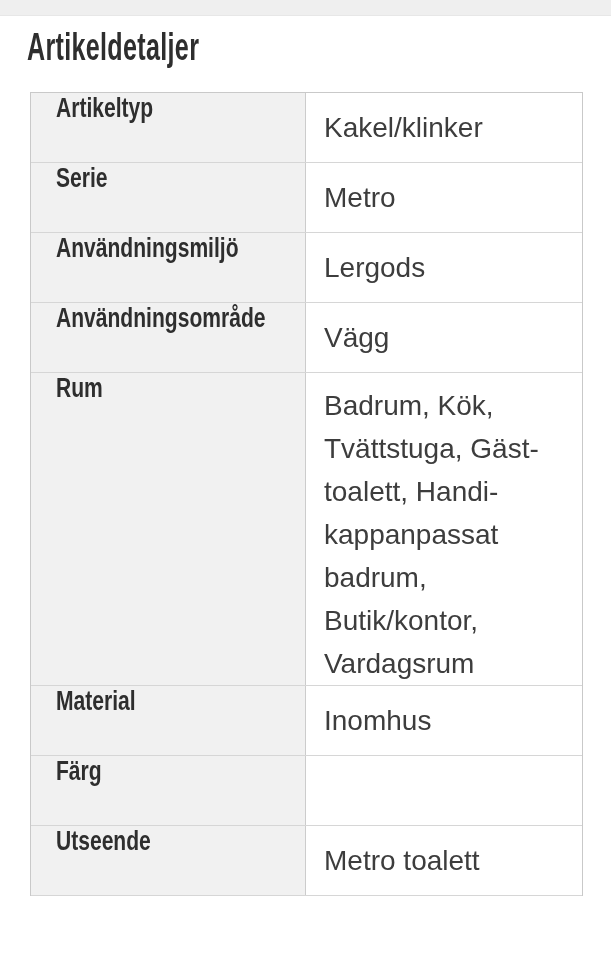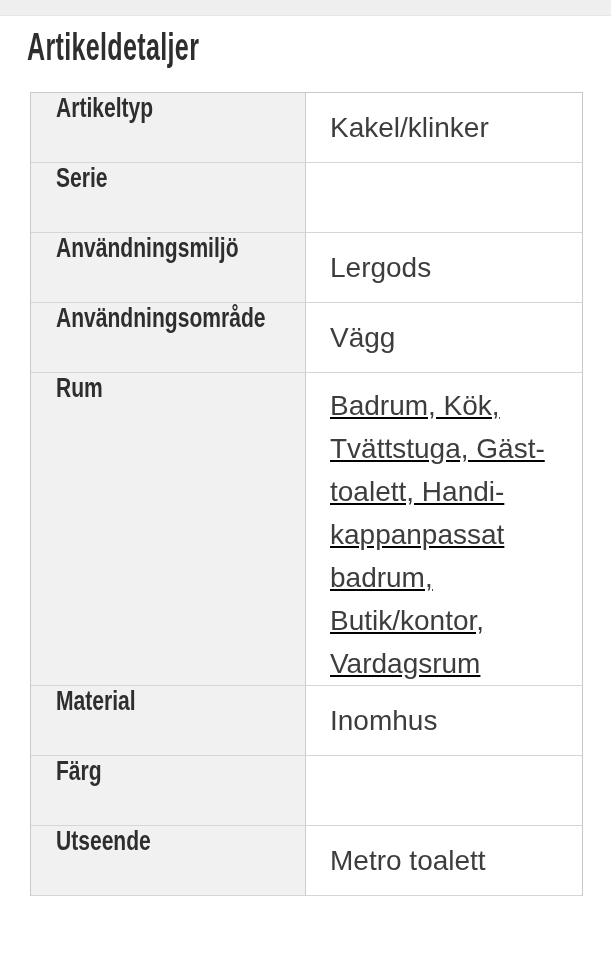--- a/index.html
+++ b/index.html
@@ -54,28 +54,27 @@
     display: flex;
     align-items: flex-start;
     padding-left: 25px;
     box-sizing: border-box;
     flex: none;
   }
   .value-cell {
     flex: 1;
     display: flex;
     align-items: center;
-    padding-left: 24px;
+    padding-left: 18px;
     box-sizing: border-box;
     background: #ffffff;
   }
   .row-rum .value-cell {
     align-items: flex-end;
     padding-top: 10px;
-    text-decoration: underline;
   }
   .label-text {
     font-size: 27px;
     font-weight: bold;
     color: #2e2e2e;
     transform: scaleX(0.78);
     transform-origin: left center;
     white-space: nowrap;
   }
   .value-text {
@@ -100,20 +99,23 @@
     </div>
     <div class="value-cell">
       <span class="value-text">Kakel/klinker</span>
     </div>
   </div>
 
 
   <div class="row">
     <div class="label-cell">
       <span class="label-text">Serie</span>
+    </div>
+    <div class="value-cell">
+      <span class="value-text">Metro</span>
     </div>
   </div>
 
   <div class="row">
     <div class="label-cell">
       <span class="label-text">Användningsmiljö</span>
     </div>
     <div class="value-cell">
       <span class="value-text">Lergods</span>
     </div>

